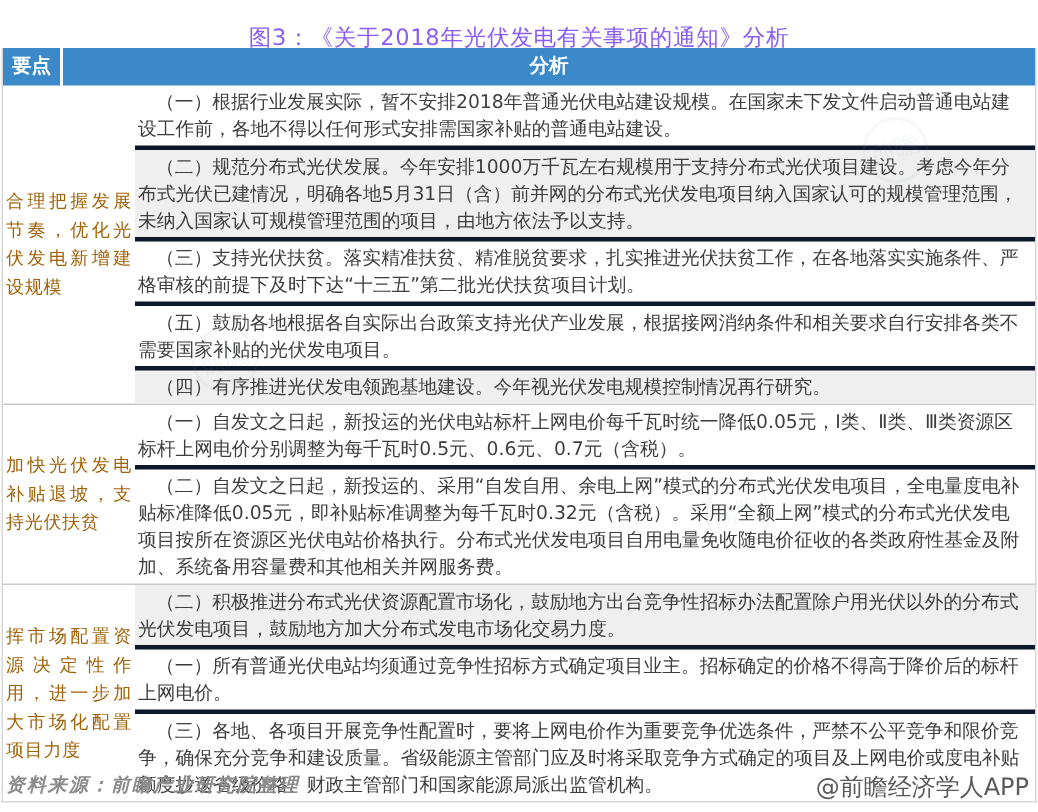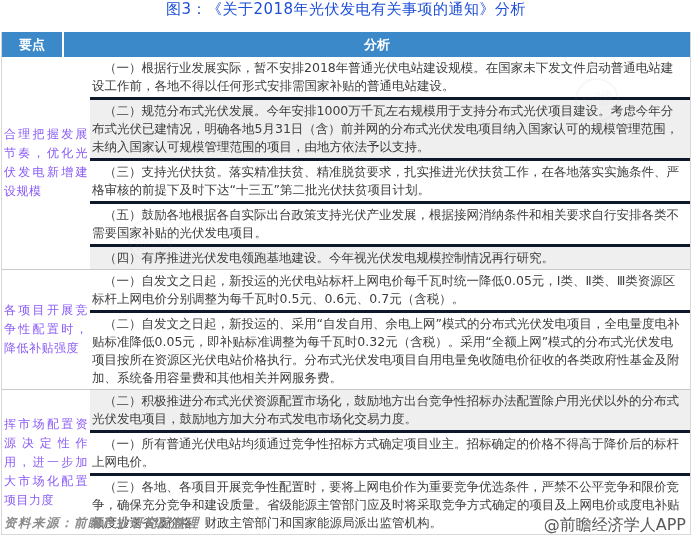--- a/index.html
+++ b/index.html
@@ -2,39 +2,39 @@
 <html style="--header-bg: #3c89c9; --header-text: #ffffff; --shade: #efefef;"><head>
 <meta charset="utf-8">
 <style>
   * { margin:0; padding:0; box-sizing:border-box; }
   body { background:#ffffff; }
   .page {
     position:relative; width:692px; height:541px; background:#fff;
     font-family:"DejaVu Sans", sans-serif; overflow:hidden;
   }
   .fig-title {
-    padding-top:0; height:32px; text-align:center;
-    font-size:15px; color:#1d4ed8; letter-spacing:0.5px;
+    padding-top:16px; height:32px; text-align:center;
+    font-size:15px; color:#8b5cf6; letter-spacing:0.5px;
   }
   .table {
     margin:0 1px; border:1px solid #d8d8d8; border-top:none;
   }
   .thead {
     display:flex; height:25px; line-height:25px;
     background:var(--header-bg,#3c89c9); color:var(--header-text,#fff);
     font-size:13px; font-weight:bold; text-align:center;
   }
-  .thead .c1 { width:62px; border-right:2px solid #fff; }
+  .thead .c1 { width:40px; border-right:2px solid #fff; }
   .thead .c2 { flex:1; }
   .trow { display:flex; }
   .trow + .trow { border-top:1px solid #c9c9c9; }
   .tlabel {
     width:88px; padding:0 2px; display:flex; align-items:center;
     font-size:12px; line-height:19px; letter-spacing:0.5px;
-    color:#8b5cf6; text-align:justify;
+    color:#a16207; text-align:justify;
   }
   .titems { flex:1; min-width:0; }
   .titem {
     font-size:12.5px; line-height:18px; padding:2px 6px 2px 2px;
     text-indent:12px; color:#3d3d3d; border-top:3px solid #0f172a;
   }
   .titem:first-child { border-top:none; }
   .titem.shaded { background:var(--shade,#efefef); }
   .footer {
     position:absolute; left:4px; right:6px; bottom:5px;
@@ -73,21 +73,21 @@
           <div class="tlabel">合理把握发展节奏，优化光伏发电新增建设规模</div>
           <div class="titems">
             <div class="titem">（一）根据行业发展实际，暂不安排2018年普通光伏电站建设规模。在国家未下发文件启动普通电站建设工作前，各地不得以任何形式安排需国家补贴的普通电站建设。</div>
             <div class="titem shaded">（二）规范分布式光伏发展。今年安排1000万千瓦左右规模用于支持分布式光伏项目建设。考虑今年分布式光伏已建情况，明确各地5月31日（含）前并网的分布式光伏发电项目纳入国家认可的规模管理范围，未纳入国家认可规模管理范围的项目，由地方依法予以支持。</div>
             <div class="titem">（三）支持光伏扶贫。落实精准扶贫、精准脱贫要求，扎实推进光伏扶贫工作，在各地落实实施条件、严格审核的前提下及时下达“十三五”第二批光伏扶贫项目计划。</div>
             <div class="titem">（五）鼓励各地根据各自实际出台政策支持光伏产业发展，根据接网消纳条件和相关要求自行安排各类不需要国家补贴的光伏发电项目。</div>
             <div class="titem shaded">（四）有序推进光伏发电领跑基地建设。今年视光伏发电规模控制情况再行研究。</div>
           </div>
         </div>
         <div class="trow">
-          <div class="tlabel">各项目开展竞争性配置时，降低补贴强度</div>
+          <div class="tlabel">加快光伏发电补贴退坡，支持光伏扶贫</div>
           <div class="titems">
             <div class="titem">（一）自发文之日起，新投运的光伏电站标杆上网电价每千瓦时统一降低0.05元，Ⅰ类、Ⅱ类、Ⅲ类资源区标杆上网电价分别调整为每千瓦时0.5元、0.6元、0.7元（含税）。</div>
             <div class="titem">（二）自发文之日起，新投运的、采用“自发自用、余电上网”模式的分布式光伏发电项目，全电量度电补贴标准降低0.05元，即补贴标准调整为每千瓦时0.32元（含税）。采用“全额上网”模式的分布式光伏发电项目按所在资源区光伏电站价格执行。分布式光伏发电项目自用电量免收随电价征收的各类政府性基金及附加、系统备用容量费和其他相关并网服务费。</div>
           </div>
         </div>
         <div class="trow">
           <div class="tlabel">挥市场配置资源决定性作用，进一步加大市场化配置项目力度</div>
           <div class="titems">
             <div class="titem shaded">（二）积极推进分布式光伏资源配置市场化，鼓励地方出台竞争性招标办法配置除户用光伏以外的分布式光伏发电项目，鼓励地方加大分布式发电市场化交易力度。</div>
             <div class="titem">（一）所有普通光伏电站均须通过竞争性招标方式确定项目业主。招标确定的价格不得高于降价后的标杆上网电价。</div>

